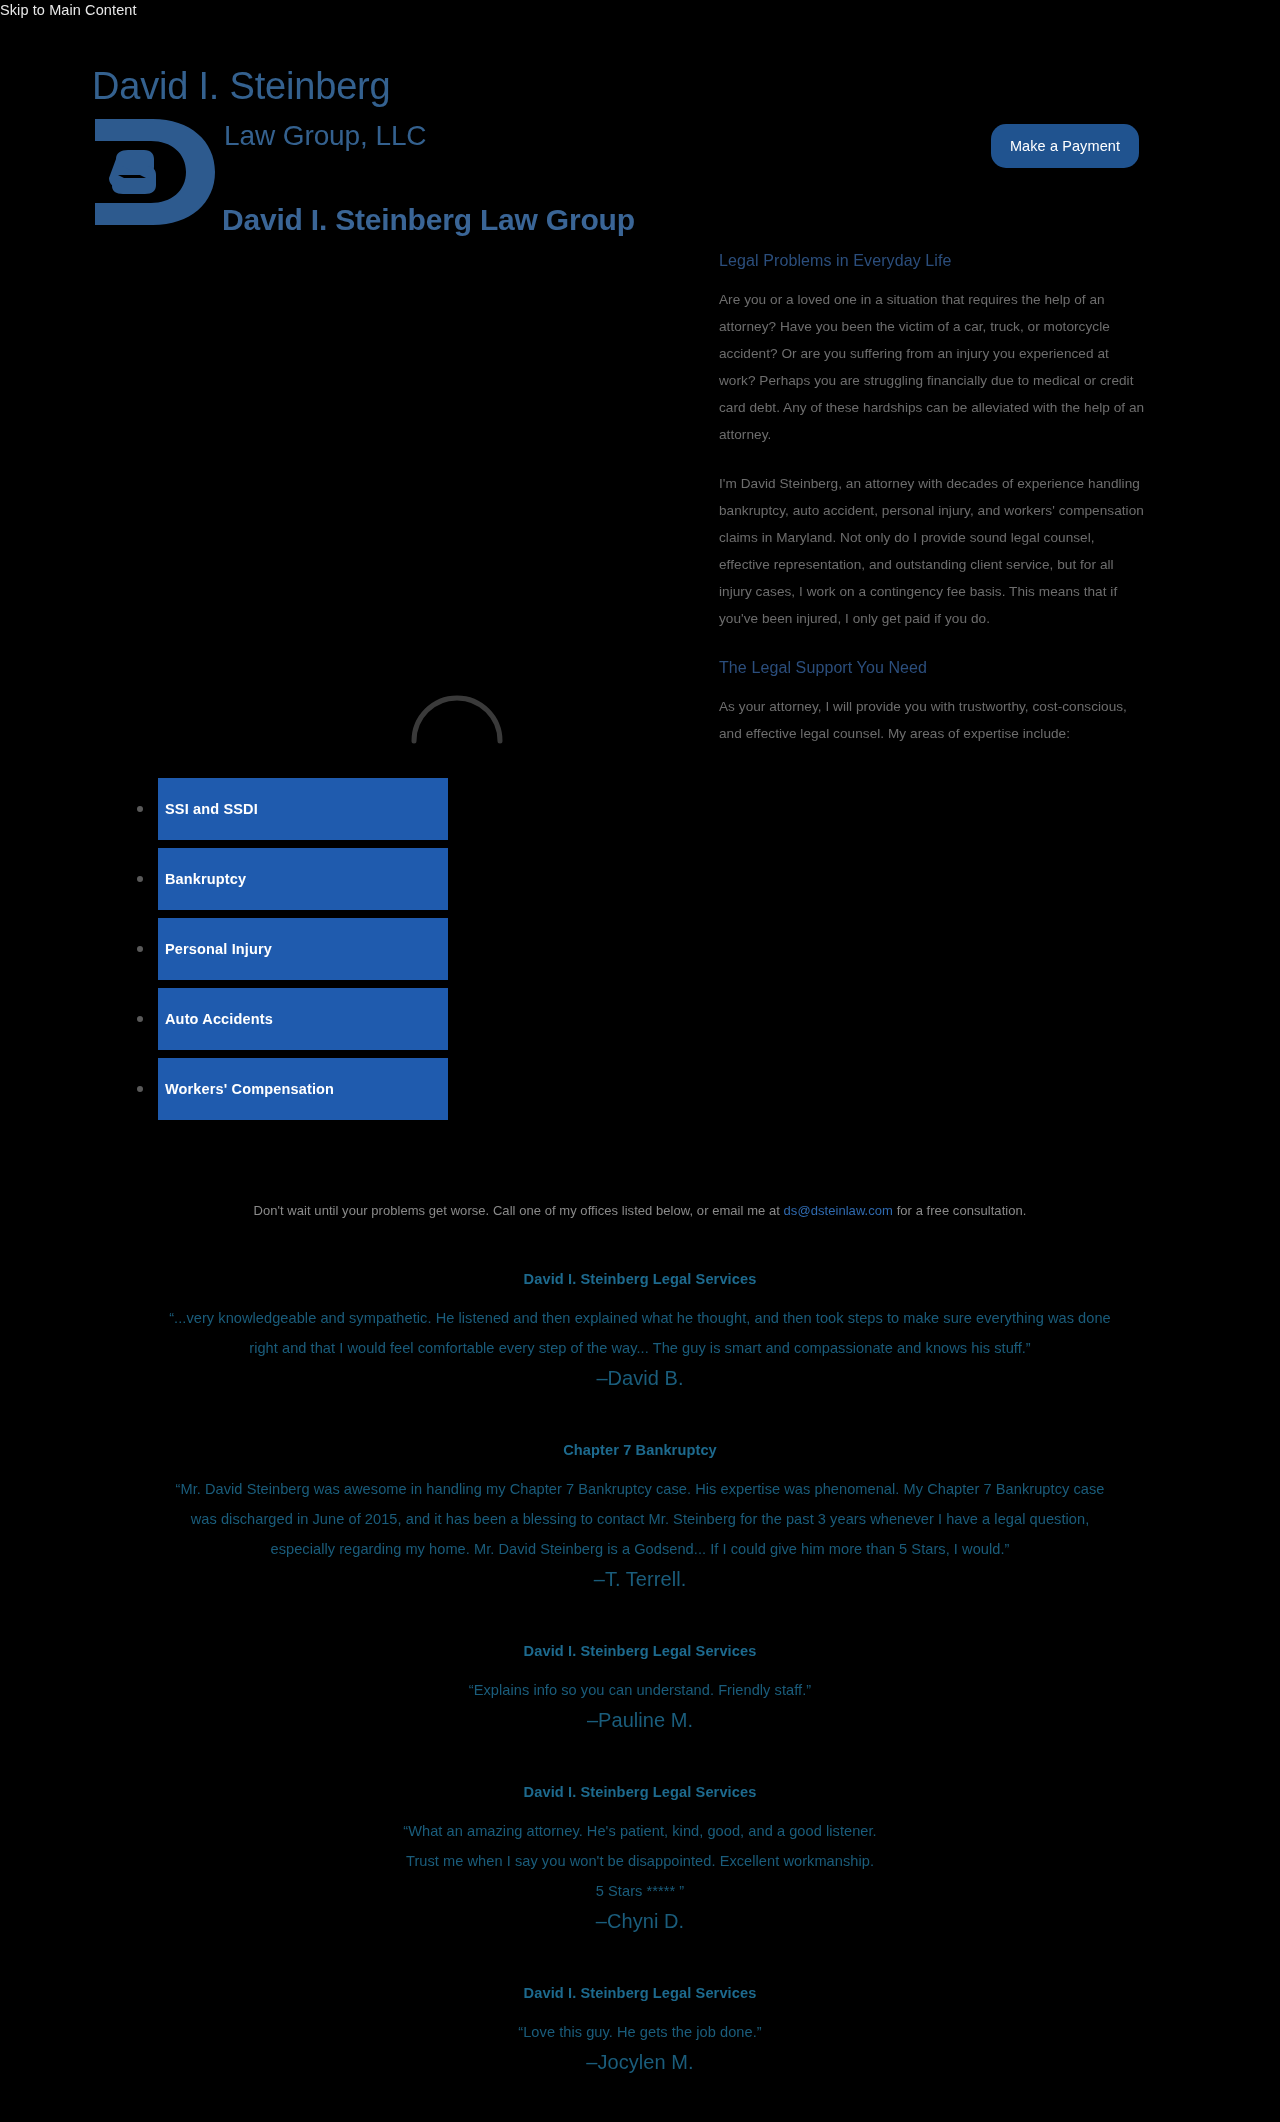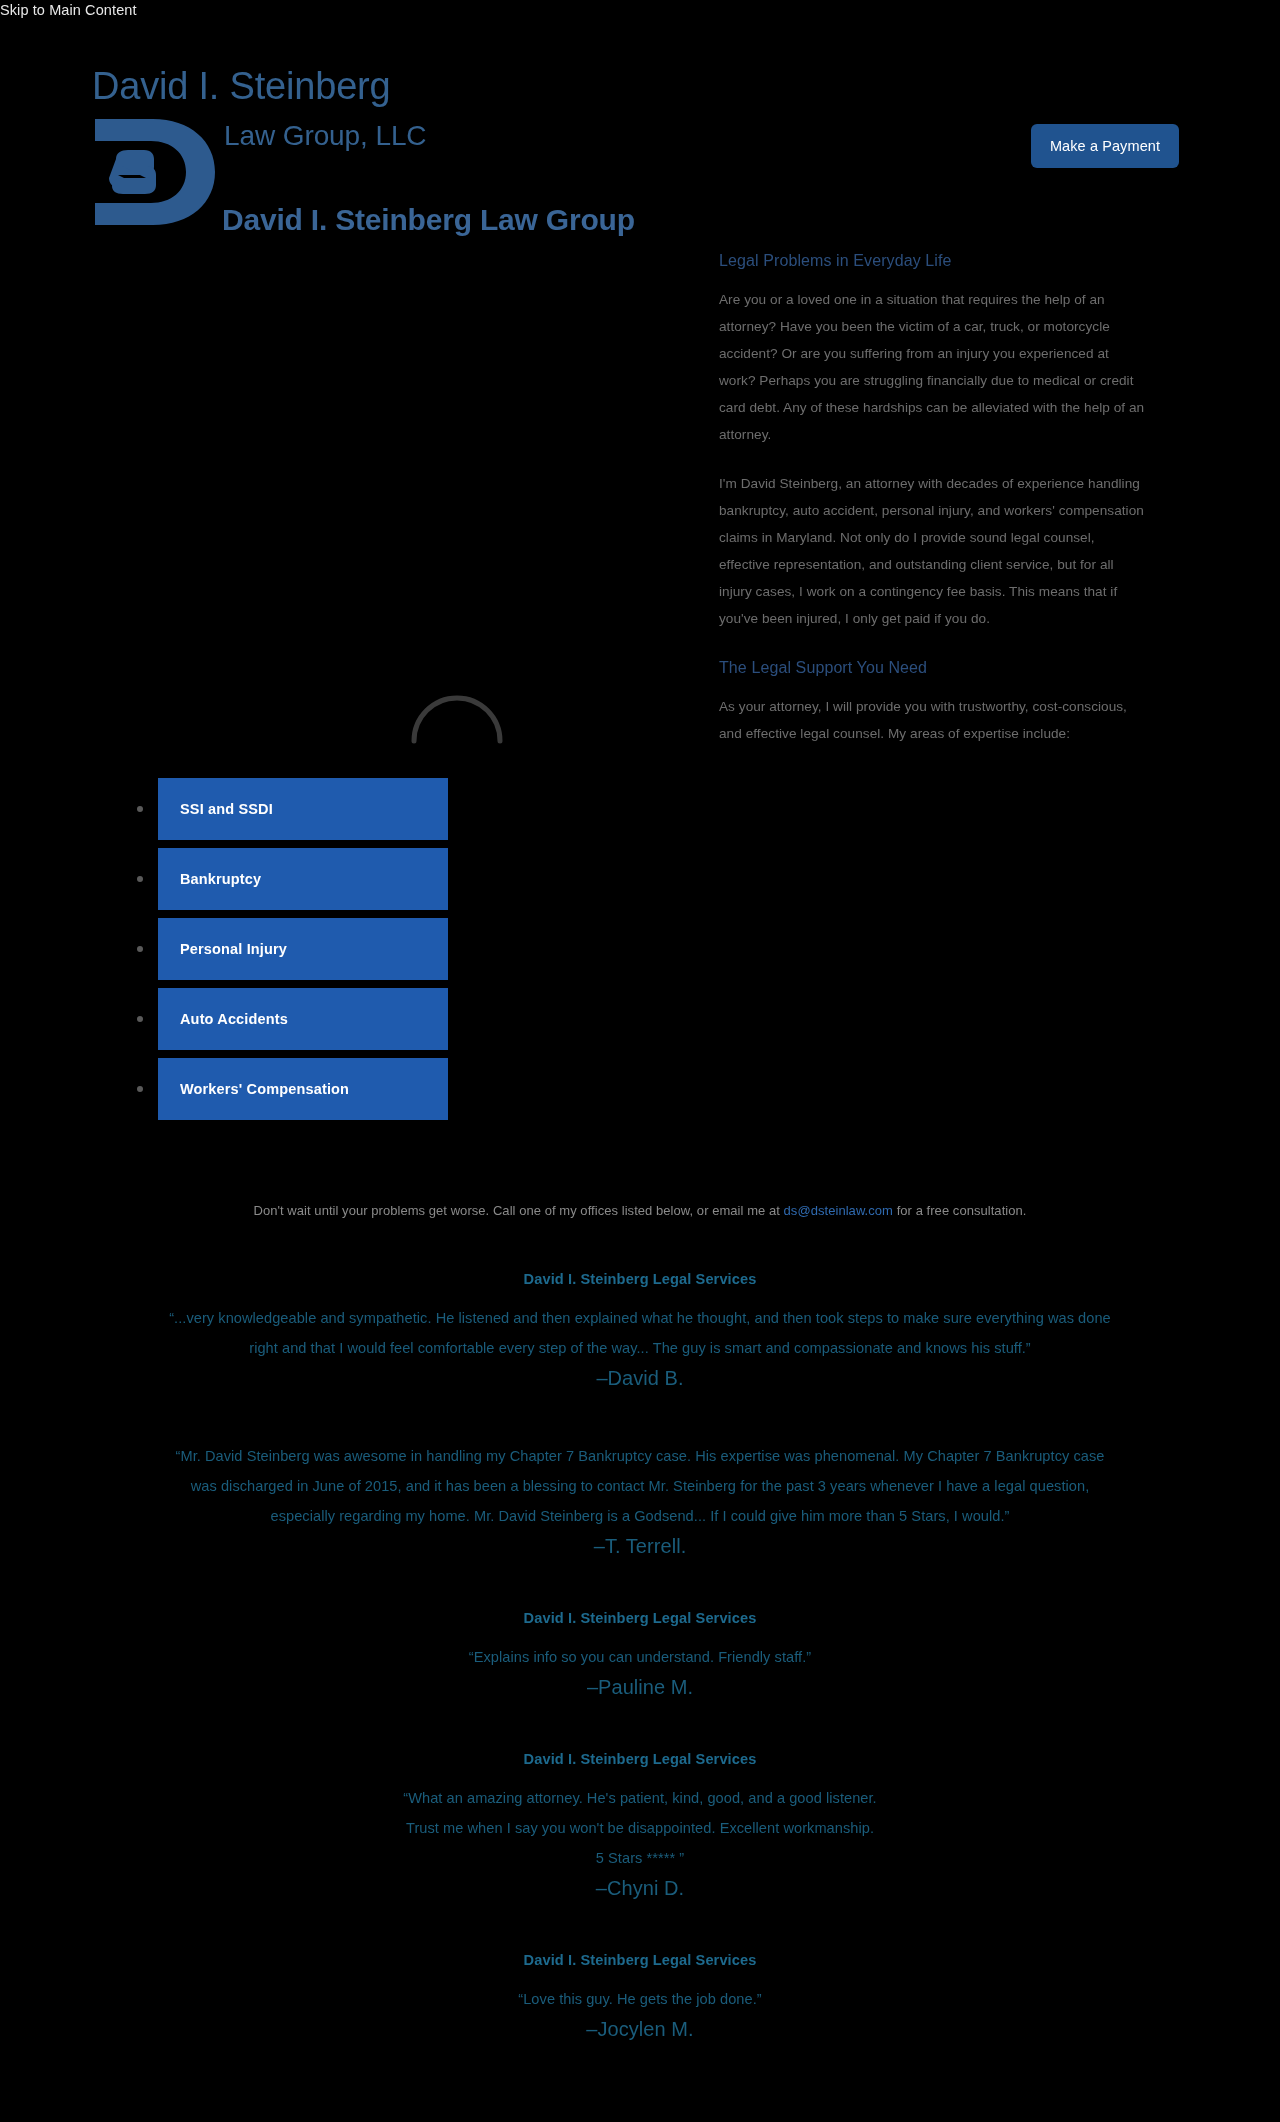--- a/index.html
+++ b/index.html
@@ -78,27 +78,27 @@
     top: 203px;
     font-size: 30px;
     line-height: 1.15;
     color: #3a6596;
     letter-spacing: -0.2px;
     white-space: nowrap;
   }
 
   .payment-btn {
     position: absolute;
-    left: 1031px;
+    left: 991px;
     top: 124px;
     width: 148px;
     height: 44px;
     background: #20538f;
     border: none;
-    border-radius: 6px;
+    border-radius: 15px;
     color: #ffffff;
     font-size: 14.5px;
     font-family: "Liberation Sans", sans-serif;
     cursor: pointer;
     display: flex;
     align-items: center;
     justify-content: center;
     letter-spacing: 0.1px;
   }
 
@@ -168,21 +168,21 @@
     display: block;
     width: 290px;
     height: 62px;
     background: #1f5bae;
     border: none;
     color: #ffffff;
     font-family: "Liberation Sans", sans-serif;
     font-size: 14.5px;
     font-weight: bold;
     text-align: left;
-    padding-left: 22px;
+    padding-left: 7px;
     cursor: pointer;
     letter-spacing: 0.15px;
     line-height: 62px;
     white-space: nowrap;
     overflow: hidden;
   }
 
   
   .cta-line {
     position: absolute;
@@ -301,20 +301,21 @@
     <span>Don't wait until your problems get worse. Call one of my offices listed below, or email me at </span><a class="email" href="#">ds@dsteinlaw.com</a><span> for a free consultation.</span>
   </div>
 
   <div class="testimonials">
       <div class="testimonial">
         <div class="t-title">David I. Steinberg Legal Services</div>
         <div class="t-body">“...very knowledgeable and sympathetic. He listened and then explained what he thought, and then took steps to make sure everything was done right and that I would feel comfortable every step of the way... The guy is smart and compassionate and knows his stuff.”</div>
         <div class="t-author">–David B.</div>
       </div>
       <div class="testimonial">
+        <div class="t-title">Chapter 7 Bankruptcy</div>
         <div class="t-body">“Mr. David Steinberg was awesome in handling my Chapter 7 Bankruptcy case. His expertise was phenomenal. My Chapter 7 Bankruptcy case was discharged in June of 2015, and it has been a blessing to contact Mr. Steinberg for the past 3 years whenever I have a legal question, especially regarding my home. Mr. David Steinberg is a Godsend... If I could give him more than 5 Stars, I would.”</div>
         <div class="t-author">–T. Terrell.</div>
       </div>
       <div class="testimonial">
         <div class="t-title">David I. Steinberg Legal Services</div>
         <div class="t-body">“Explains info so you can understand. Friendly staff.”</div>
         <div class="t-author">–Pauline M.</div>
       </div>
       <div class="testimonial">
         <div class="t-title">David I. Steinberg Legal Services</div>

